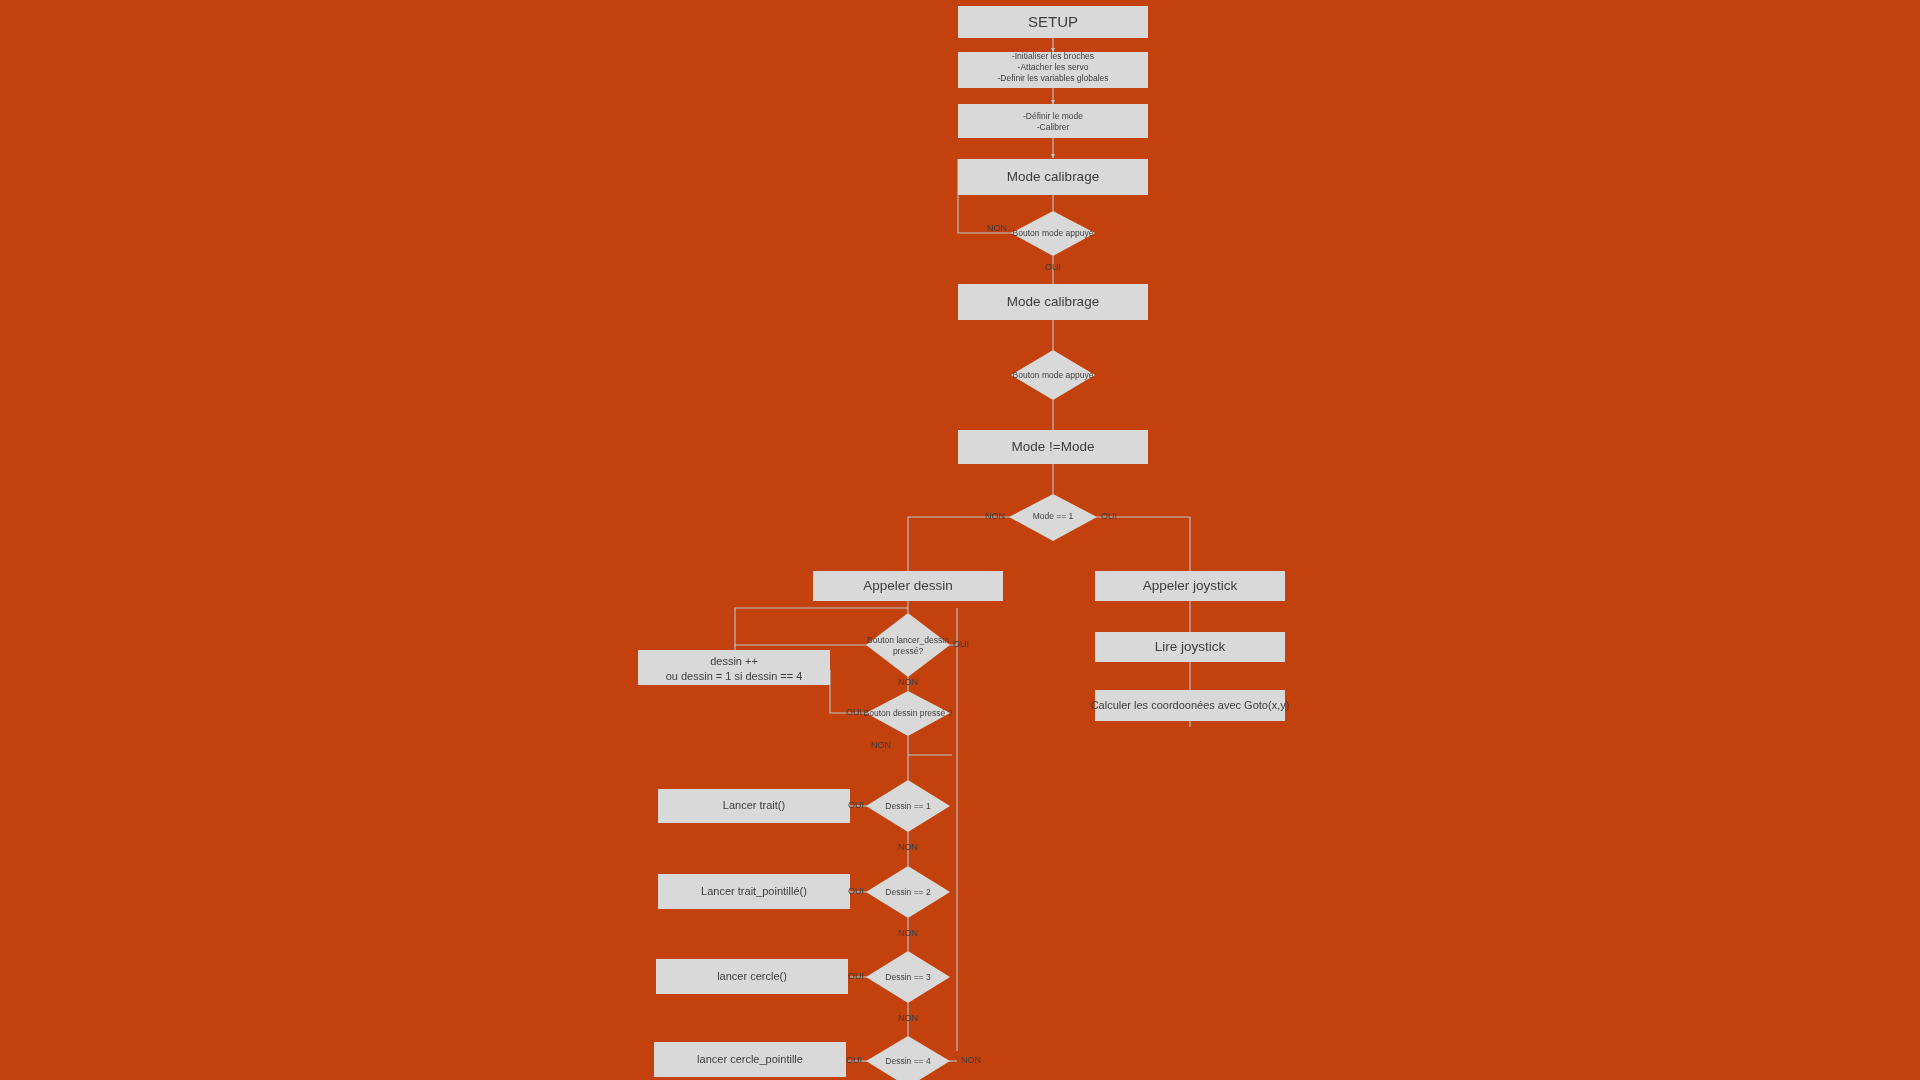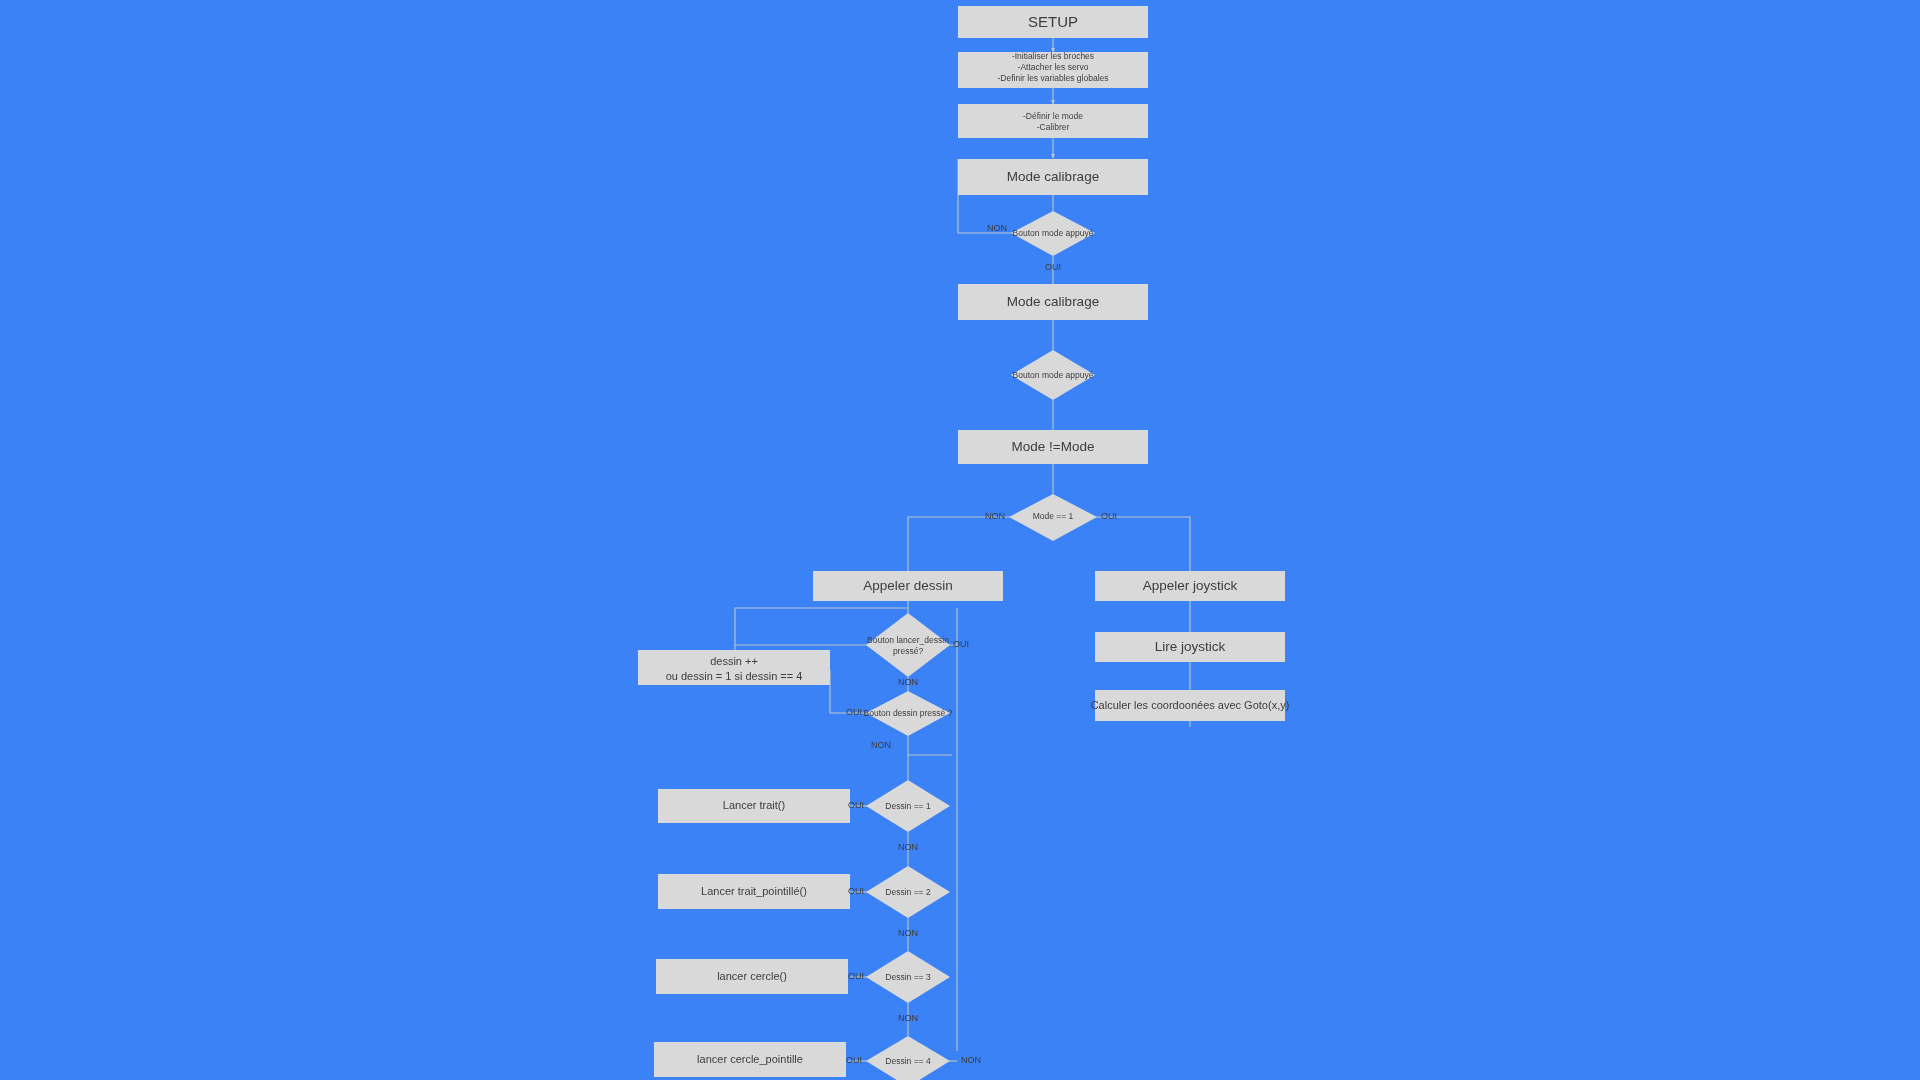--- a/index.html
+++ b/index.html
@@ -8,21 +8,21 @@
     background: #ffffff;
     width: 1920px;
     height: 1080px;
     overflow: hidden;
     font-family: "Liberation Sans", sans-serif;
   }
   #flow-root {
     position: relative;
     width: 1920px;
     height: 1080px;
-    background: #3b82f6;
+    background: #c2410c;
   }
   svg#flow-svg {
     position: absolute;
     left: 0;
     top: 0;
     width: 1920px;
     height: 1080px;
     display: block;
   }
   .node-rect {

